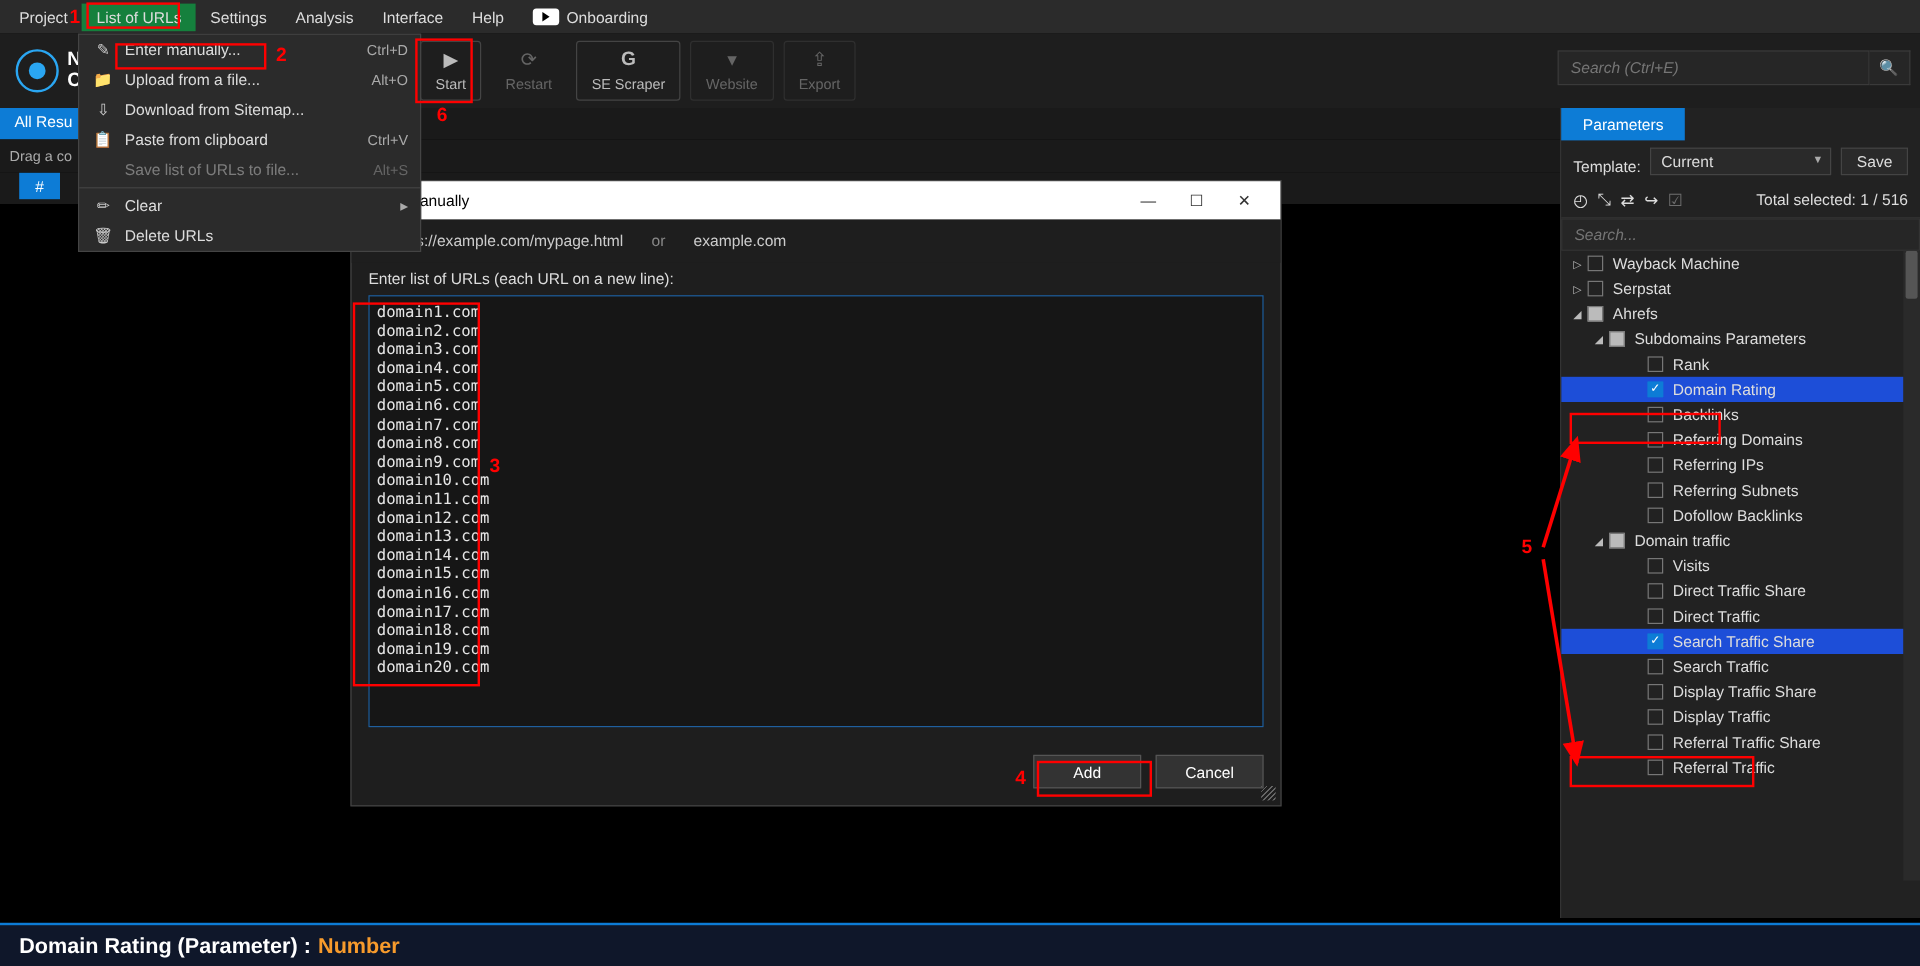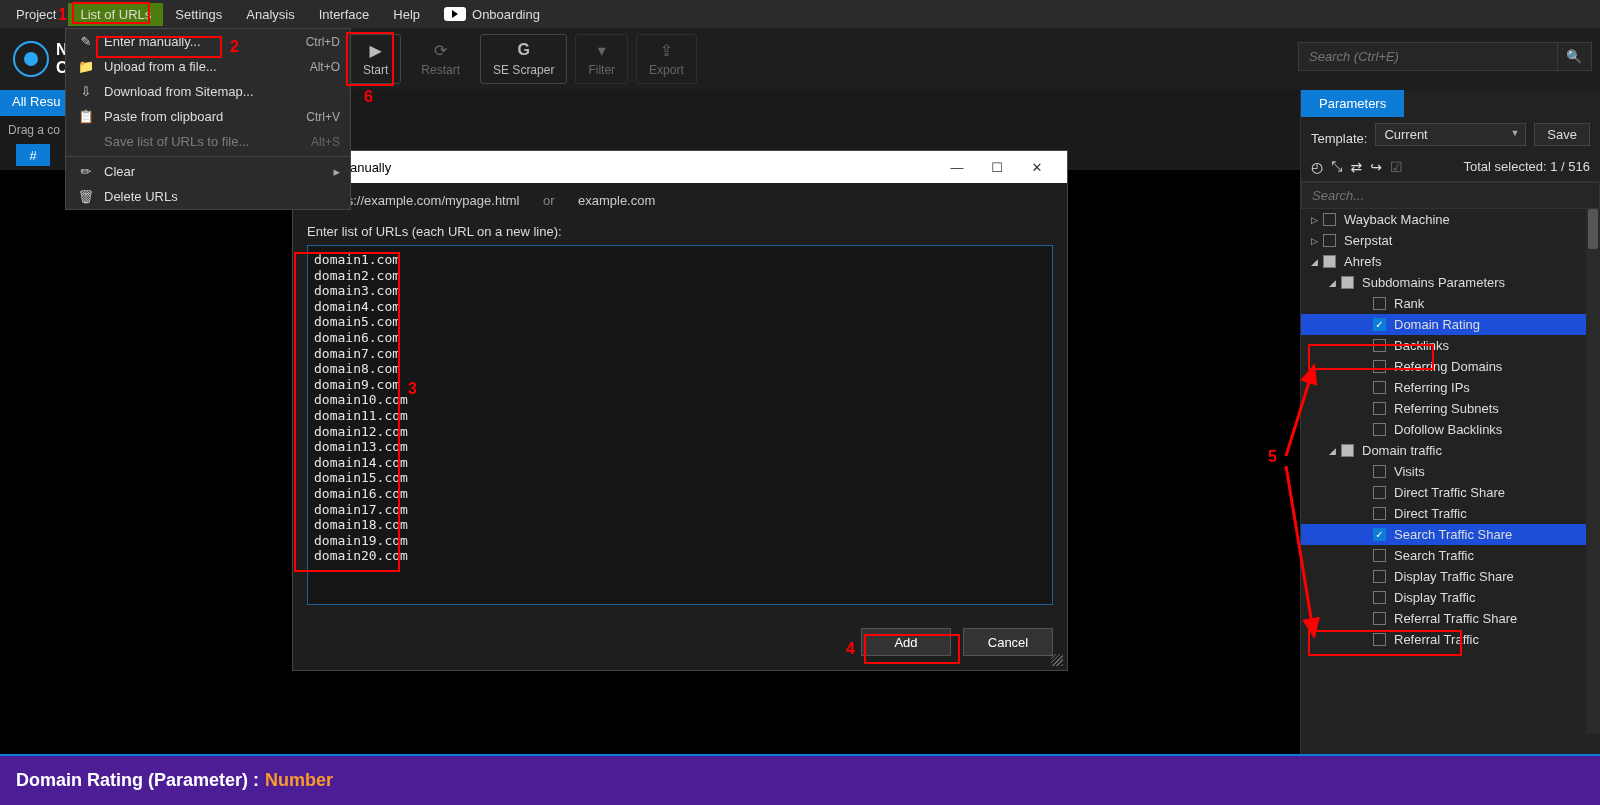--- a/index.html
+++ b/index.html
@@ -1,21 +1,21 @@
 <!DOCTYPE html>
 <html><head>
 <meta charset="utf-8">
 <style>
 * { margin: 0; padding: 0; box-sizing: border-box; font-family: "Segoe UI", Tahoma, sans-serif; }
 body { background: #000; color: #e0e0e0; width: 1600px; height: 805px; overflow: hidden; position: relative; font-size: 13px; }
 
 
 .menubar { background: #2b2b2b; height: 28px; display: flex; align-items: center; padding: 0 4px; }
 .menubar-item { padding: 4px 12px; cursor: pointer; color: #ddd; }
-.menubar-item.active { background: #4d7c0f; }
+.menubar-item.active { background: #15803d; }
 .onboard { display: flex; align-items: center; gap: 6px; }
 .yt-icon { width: 22px; height: 14px; background: #fff; border-radius: 3px; position: relative; }
 .yt-icon::after { content:''; position:absolute; left:8px; top:3px; border-left:6px solid #000; border-top:4px solid transparent; border-bottom:4px solid transparent; }
 
 
 .toolbar { background: #1e1e1e; height: 62px; display: flex; align-items: center; position: relative; }
 .logo-wrap { width: 62px; display:flex; align-items:center; justify-content:center; }
 .logo-circ { width: 36px; height: 36px; border: 2px solid #2aa6f2; border-radius: 50%; position: relative; display:flex; align-items:center; justify-content:center;}
 .logo-circ::after{content:''; width:14px;height:14px;border-radius:50%;background:#2aa6f2;}
 .tb-btn { display:flex; flex-direction:column; align-items:center; justify-content:center; padding: 6px 12px; margin: 0 4px; color:#bbb; border-radius:3px; }
@@ -79,21 +79,21 @@
 .tnode { display:flex; align-items:center; padding:3px 8px; color:#ddd; font-size:13px; }
 .tind0{padding-left:10px;} .tind1{padding-left:28px;} .tind2{padding-left:60px;}
 .tri { width:12px; font-size:9px; color:#bbb; }
 .cbox { width:13px; height:13px; border:1px solid #777; margin-right:8px; background:transparent; display:flex; align-items:center; justify-content:center; }
 .cbox.half { background:#bbb; }
 .cbox.chk { background:#0d7cd6; border-color:#0d7cd6; }
 .cbox.chk::after{content:'✓'; color:#fff; font-size:10px; line-height:1;}
 .tnode.hl { background:#1d4ed8; }
 
 
-.footer { position:absolute; left:0; right:0; bottom:0; height:51px; background:#4c1d95; border-top:2px solid #0d7cd6; display:flex; align-items:center; padding:0 16px; }
+.footer { position:absolute; left:0; right:0; bottom:0; height:36px; background:#0f172a; border-top:2px solid #0d7cd6; display:flex; align-items:center; padding:0 16px; }
 .footer .f1 { color:#fff; font-size:18px; font-weight:bold; }
 .footer .f2 { color:#f79b2c; font-size:18px; font-weight:bold; margin-left:6px; }
 
 
 .redbox { position:absolute; border:2px solid #f00; z-index:200; pointer-events:none; }
 .redtext { position:absolute; color:#f00; font-size:16px; font-weight:bold; z-index:201; pointer-events:none; }
 
 svg.red-arrow { position:absolute; z-index:201; pointer-events:none; }
 </style>
 </head>
@@ -125,21 +125,21 @@
   <div class="tb-btn disabled">
     <div class="ico">⟳</div>
     <div class="lbl">Restart</div>
   </div>
   <div class="tb-btn box">
     <div class="ico" style="font-weight:bold">G</div>
     <div class="lbl">SE Scraper</div>
   </div>
   <div class="tb-btn disabled box">
     <div class="ico">▾</div>
-    <div class="lbl">Filter</div>
+    <div class="lbl">Website</div>
   </div>
   <div class="tb-btn disabled box">
     <div class="ico">⇪</div>
     <div class="lbl">Export</div>
   </div>
   <div class="search-wrap">
     <input class="search-field" placeholder="Search (Ctrl+E)" style="">
     <div class="search-btn">
         <span>🔍</span>
       </div>

